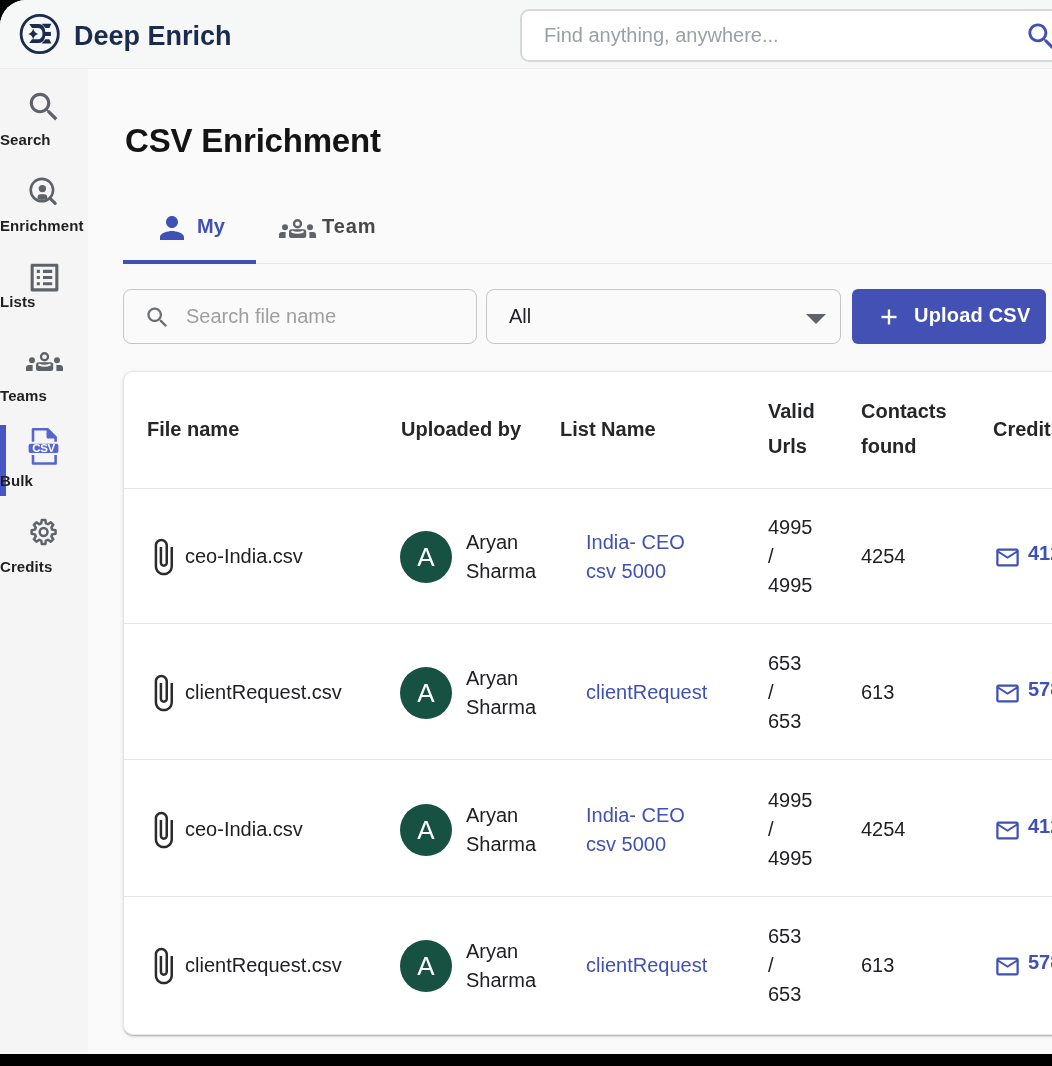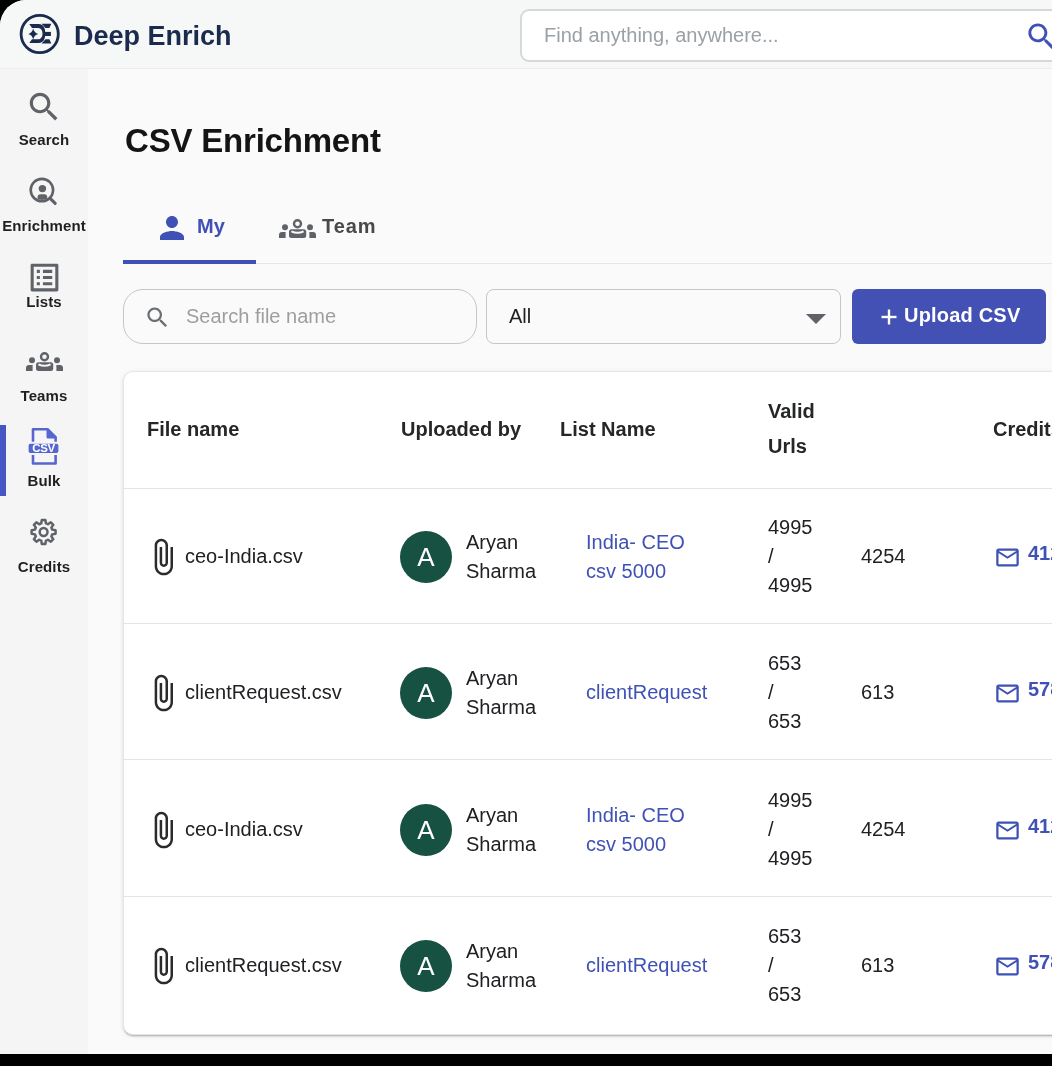--- a/index.html
+++ b/index.html
@@ -13,41 +13,41 @@
 .header { position:absolute; top:0; left:0; width:1052px; height:69px;
   background:#f6f7f7; border-bottom:1px solid #ededed; }
 .brand { position:absolute; left:74px; top:21px; font-size:27px; font-weight:700;
   color:#1b2b4e; }
 .topsearch { position:absolute; left:520px; top:9px; width:562px; height:53px;
   background:#fff; border:2px solid #d8d8d8; border-radius:9px; }
 .topsearch .ph { position:absolute; left:22px; top:13px; font-size:20px; color:#9aa0a6; }
 
 
 .sidebar { position:absolute; top:69px; left:0; width:88px; height:997px; background:#f5f5f6; }
-.slbl { position:absolute; left:0; width:88px; text-align:center; font-size:15px;
+.slbl { position:absolute; left:0; width:88px; font-size:15px;
   font-weight:700; color:#1f1f1f; letter-spacing:0.1px; line-height:18px; }
 .indicator { position:absolute; left:0; top:425px; width:6px; height:71px; background:#4755c5; }
 
 
 .h1 { position:absolute; left:125px; top:122px; font-size:33px; font-weight:700;
   color:#141414; letter-spacing:-0.2px; }
 .tab-my-txt { position:absolute; left:197px; top:215px; font-size:20px; font-weight:700; color:#3f51b5; }
 .tab-team-txt { position:absolute; left:322px; top:215px; font-size:20px; font-weight:700; color:#49494c; letter-spacing:0.9px; }
 .tab-underline { position:absolute; left:123px; top:260px; width:133px; height:4px; background:#3f51b5; }
 .tabs-divider { position:absolute; left:123px; top:263px; width:929px; height:1px; background:#e6e6e6; }
 
 .input1 { position:absolute; left:123px; top:289px; width:354px; height:55px;
-  border:1px solid #c6c6c6; border-radius:20px; }
+  border:1px solid #c6c6c6; border-radius:8px; }
 .input1 .ph { position:absolute; left:62px; top:15px; font-size:20px; color:#9e9e9e; }
 .select1 { position:absolute; left:486px; top:289px; width:355px; height:55px;
   border:1px solid #c6c6c6; border-radius:8px; }
 .select1 .val { position:absolute; left:22px; top:15px; font-size:20px; color:#202124; }
 .btn { position:absolute; left:852px; top:289px; width:194px; height:55px;
   background:#4351b5; border-radius:6px; color:#fff; }
-.btn .txt { position:absolute; left:52px; top:15px; font-size:20px; font-weight:700; letter-spacing:0.2px; }
+.btn .txt { position:absolute; left:62px; top:15px; font-size:20px; font-weight:700; letter-spacing:0.2px; }
 
 
 .card { position:absolute; left:123px; top:371px; width:985px; height:664px;
   background:#fff; border:1px solid #e6e6e6; border-radius:10px;
   box-shadow:0 2px 2px -1px rgba(0,0,0,0.28), 0 1px 4px rgba(0,0,0,0.10); }
 .hdiv { position:absolute; left:124px; width:984px; height:1px; background:#e4e4e4; }
 .thc { position:absolute; font-size:20px; font-weight:700; color:#242628; line-height:35px; white-space:nowrap; }
 .td { position:absolute; font-size:20px; color:#202124; line-height:29px; white-space:nowrap; }
 .link { color:#3f51b5; font-weight:400; }
 .avatar { position:absolute; width:52px; height:52px; border-radius:50%; background:#175141;
@@ -174,20 +174,21 @@
   <div class="card"></div>
   <div class="hdiv" style="top:488px"></div>
   <div class="hdiv" style="top:623px"></div>
   <div class="hdiv" style="top:759px"></div>
   <div class="hdiv" style="top:896px"></div>
 
   <div class="thc" style="left:147px;top:412px">File name</div>
   <div class="thc" style="left:401px;top:412px">Uploaded by</div>
   <div class="thc" style="left:560px;top:412px">List Name</div>
   <div class="thc" style="left:768px;top:394px">Valid<br>Urls</div>
+  <div class="thc" style="left:861px;top:394px">Contacts<br>found</div>
   <div class="thc" style="left:993px;top:412px">Credits used</div>
 
   <svg class="abs" style="left:143px;top:537px" width="40" height="40" viewBox="0 0 24 24" fill="#2b2b2b">
       <path d="M16.5 6v11.5c0 2.21-1.79 4-4 4s-4-1.79-4-4V5c0-1.38 1.12-2.5 2.5-2.5s2.5 1.12 2.5 2.5v10.5c0 .55-.45 1-1 1s-1-.45-1-1V6H10v9.5c0 1.38 1.12 2.5 2.5 2.5s2.5-1.12 2.5-2.5V5c0-2.21-1.79-4-4-4S7 2.79 7 5v12.5c0 3.04 2.46 5.5 5.5 5.5s5.5-2.46 5.5-5.5V6h-1.5z"></path>
     </svg>
   <div class="td" style="left:185px;top:542px">ceo-India.csv</div>
   <div class="avatar" style="left:400px;top:531px">A</div>
   <div class="td" style="left:466px;top:528px">Aryan<br>Sharma</div>
   <div class="td link" style="left:586px;top:528px">India- CEO<br>csv 5000</div>
   <div class="td" style="left:768px;top:513px">4995<br>/<br>4995</div>

